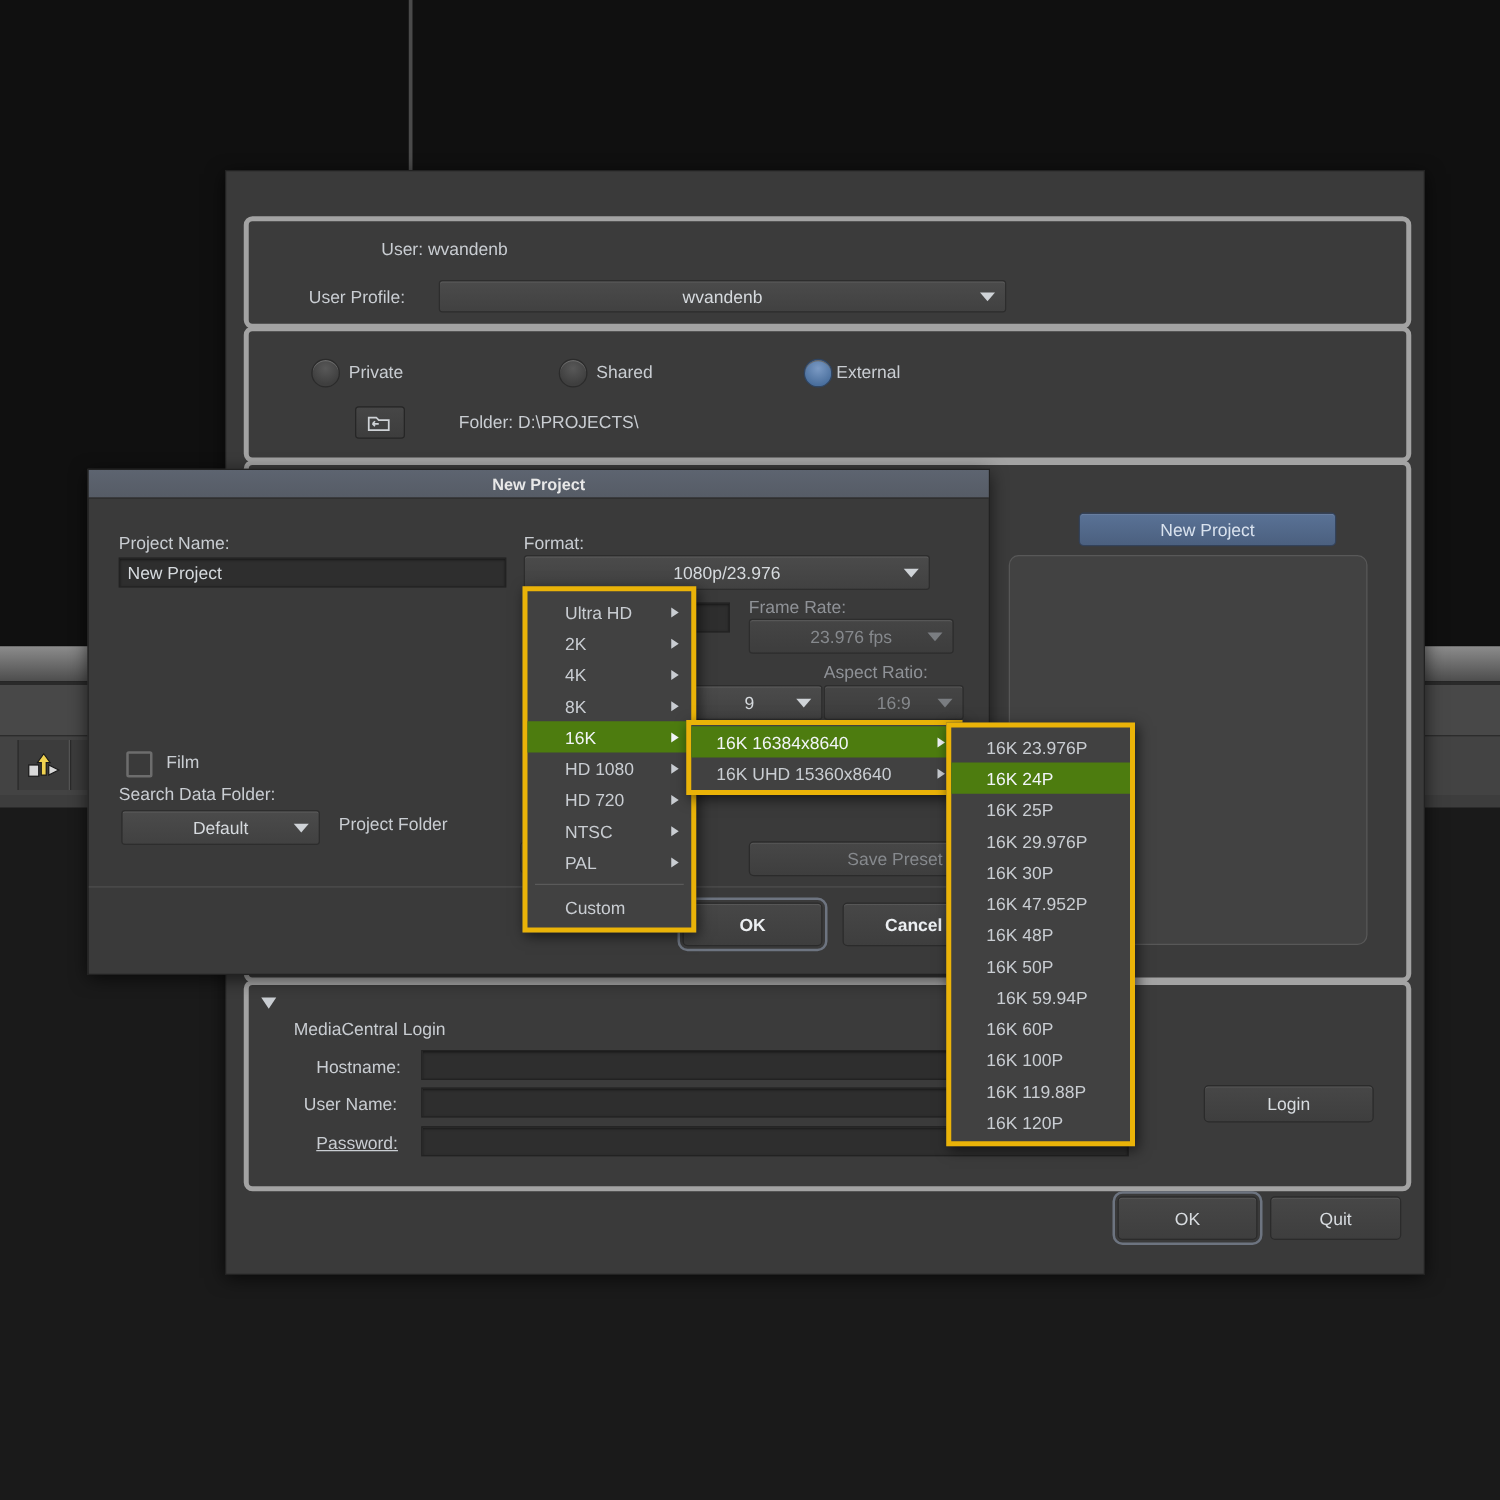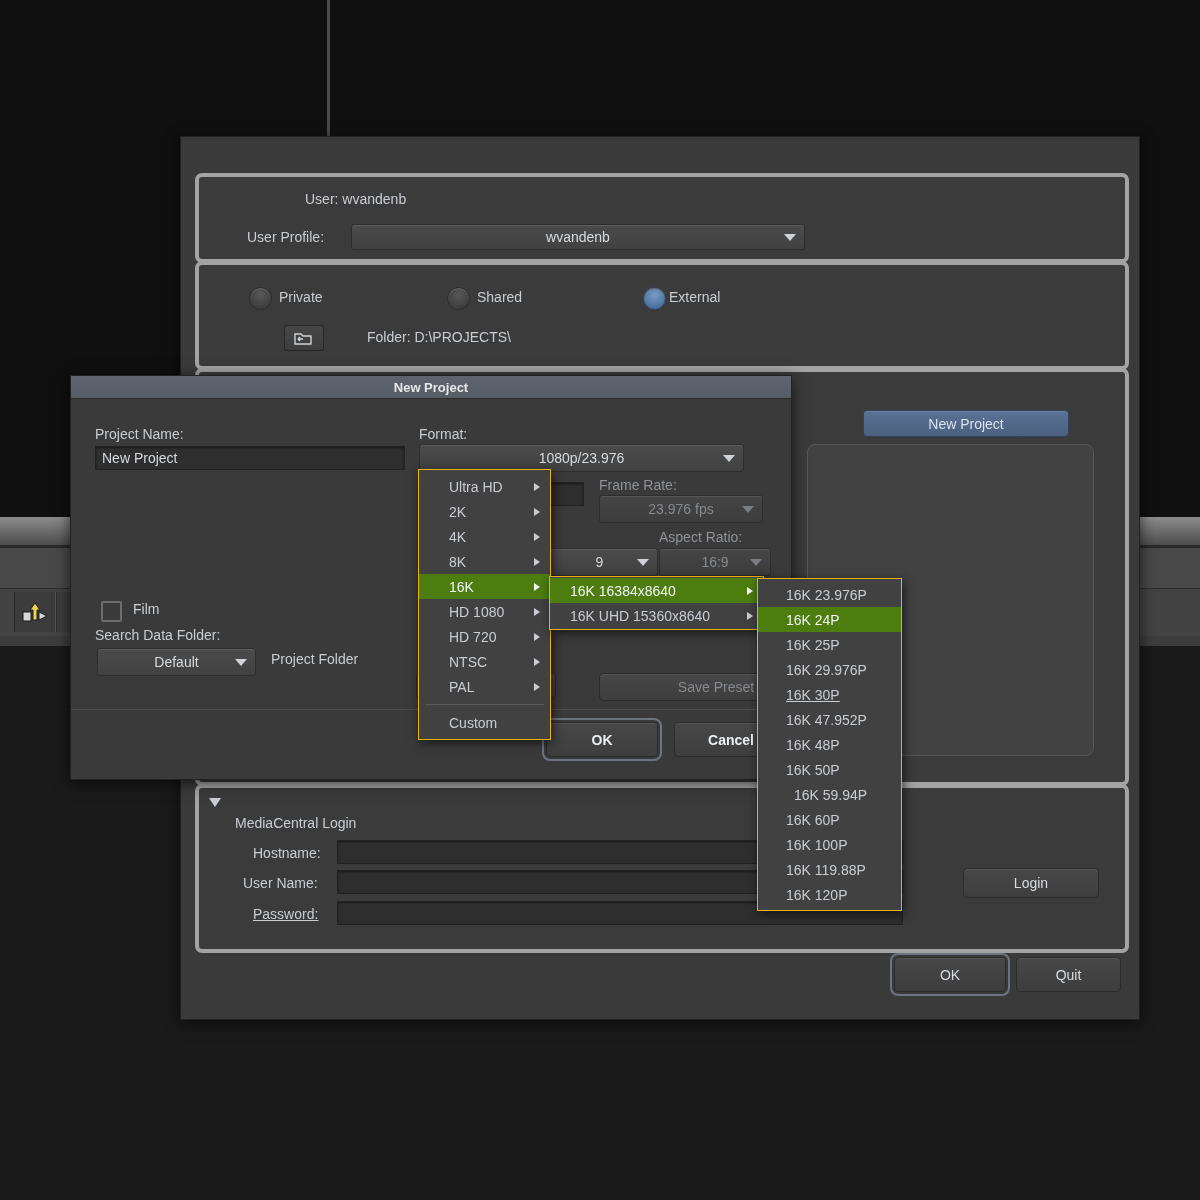--- a/index.html
+++ b/index.html
@@ -85,21 +85,21 @@
   .btn.bold { font-weight:bold; color:#eceff2; }
   .btn.default { outline:2px solid #6d7480; outline-offset:2px; border-radius:4px; }
   .btn.blue { background: linear-gradient(#5a7296, #4b607f); border-color:#33425a; color:#d9e2ee; }
 
   
   .listpanel { position:absolute; background:#424242; border:1px solid #585858; border-radius:8px; }
 
   
   .menu {
     position:absolute; background:#414141;
-    border:1px solid #eab308; box-shadow: 2px 3px 10px rgba(0,0,0,.6);
+    border:4px solid #eab308; box-shadow: 2px 3px 10px rgba(0,0,0,.6);
     padding: 4px 0;
   }
   .menu-item {
     position:relative; height:25px; display:flex; align-items:center;
     color:#c9cdd2; font-size:14px; padding-left:30px; box-sizing:border-box;
     white-space:nowrap;
   }
   .menu-item.sel { background:#4d7c0f; color:#f2f5f8; }
   .menu-item .arrow {
     position:absolute; right:10px; top:50%; margin-top:-4px;
@@ -340,21 +340,21 @@
     </div>
     <div class="menu-item sel" style="padding-left:28px;">
       <span>16K 24P</span>
     </div>
     <div class="menu-item" style="padding-left:28px;">
       <span>16K 25P</span>
     </div>
     <div class="menu-item" style="padding-left:28px;">
       <span>16K 29.976P</span>
     </div>
-    <div class="menu-item" style="padding-left:28px;text-decoration:underline;">
+    <div class="menu-item" style="padding-left:28px;">
       <span>16K 30P</span>
     </div>
     <div class="menu-item" style="padding-left:28px;">
       <span>16K 47.952P</span>
     </div>
     <div class="menu-item" style="padding-left:28px;">
       <span>16K 48P</span>
     </div>
     <div class="menu-item" style="padding-left:28px;">
       <span>16K 50P</span>

